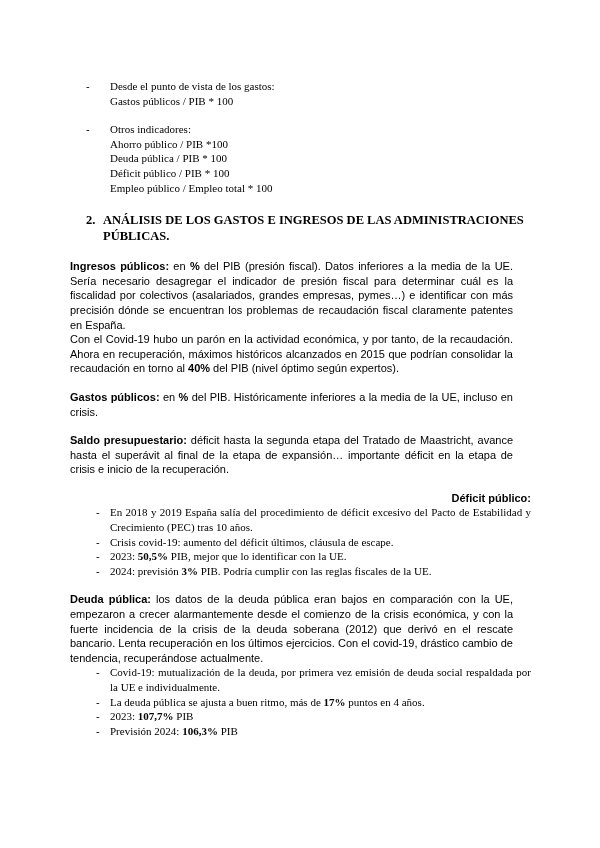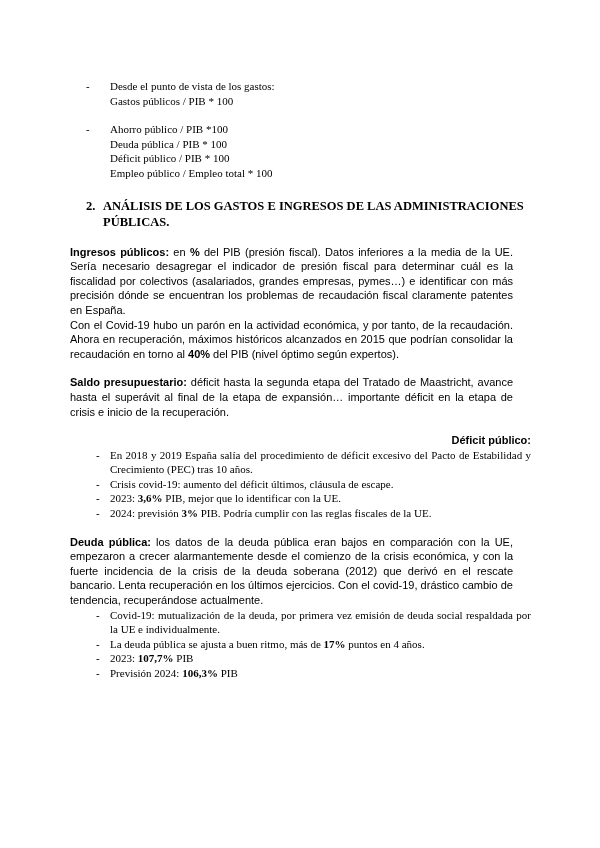--- a/index.html
+++ b/index.html
@@ -49,55 +49,57 @@
     <div class="marker">-</div>
     <div class="body">
       <div>Desde el punto de vista de los gastos:</div>
       <div>Gastos públicos / PIB * 100</div>
     </div>
   </div>
 
   <div class="li">
     <div class="marker">-</div>
     <div class="body">
+      <div>Otros indicadores:</div>
       <div>Ahorro público / PIB *100</div>
       <div>Deuda pública / PIB * 100</div>
       <div>Déficit público / PIB * 100</div>
       <div>Empleo público / Empleo total * 100</div>
     </div>
   </div>
 
   <div class="heading">
     <div class="hnum">2.</div>
     <div class="htitle">ANÁLISIS DE LOS GASTOS E INGRESOS DE LAS ADMINISTRACIONES PÚBLICAS.</div>
   </div>
 
   <p class="para nogap"><span class="b">Ingresos públicos:</span><span> en </span><span class="b">%</span><span> del PIB (presión fiscal). Datos inferiores a la media de la UE. Sería necesario desagregar el indicador de presión fiscal para determinar cuál es la fiscalidad por colectivos (asalariados, grandes empresas, pymes…) e identificar con más precisión dónde se encuentran los problemas de recaudación fiscal claramente patentes en España.</span></p>
 
   <p class="para"><span>Con el Covid-19 hubo un parón en la actividad económica, y por tanto, de la recaudación. Ahora en recuperación, máximos históricos alcanzados en 2015 que podrían consolidar la recaudación en torno al </span><span class="b">40%</span><span> del PIB (nivel óptimo según expertos).</span></p>
 
+  <p class="para"><span class="b">Gastos públicos:</span><span> en </span><span class="b">%</span><span> del PIB. Históricamente inferiores a la media de la UE, incluso en crisis.</span></p>
 
   <p class="para"><span class="b">Saldo presupuestario:</span><span> déficit hasta la segunda etapa del Tratado de Maastricht, avance hasta el superávit al final de la etapa de expansión… importante déficit en la etapa de crisis e inicio de la recuperación.</span></p>
 
   <div class="section">
     <div class="b">Déficit público:</div>
 
     <div class="bullet">
       <div class="bmarker">-</div>
       <div class="body">En 2018 y 2019 España salía del procedimiento de déficit excesivo del Pacto de Estabilidad y Crecimiento (PEC) tras 10 años.</div>
     </div>
 
     <div class="bullet">
       <div class="bmarker">-</div>
       <div class="body">Crisis covid-19: aumento del déficit últimos, cláusula de escape.</div>
     </div>
 
     <div class="bullet">
       <div class="bmarker">-</div>
-      <div class="body"><span>2023: </span><span class="b">3,6%</span><span> PIB, mejor que lo identificar con la UE.</span></div>
+      <div class="body"><span>2023: </span><span class="b">50,5%</span><span> PIB, mejor que lo identificar con la UE.</span></div>
     </div>
 
     <div class="bullet">
       <div class="bmarker">-</div>
       <div class="body"><span>2024: previsión </span><span class="b">3%</span><span> PIB. Podría cumplir con las reglas fiscales de la UE.</span></div>
     </div>
   </div>
 
   <div class="section">
     <p class="para nogap"><span class="b">Deuda pública:</span><span> los datos de la deuda pública eran bajos en comparación con la UE, empezaron a crecer alarmantemente desde el comienzo de la crisis económica, y con la fuerte incidencia de la crisis de la deuda soberana (2012) que derivó en el rescate bancario. Lenta recuperación en los últimos ejercicios. Con el covid-19, drástico cambio de tendencia, recuperándose actualmente.</span></p>

